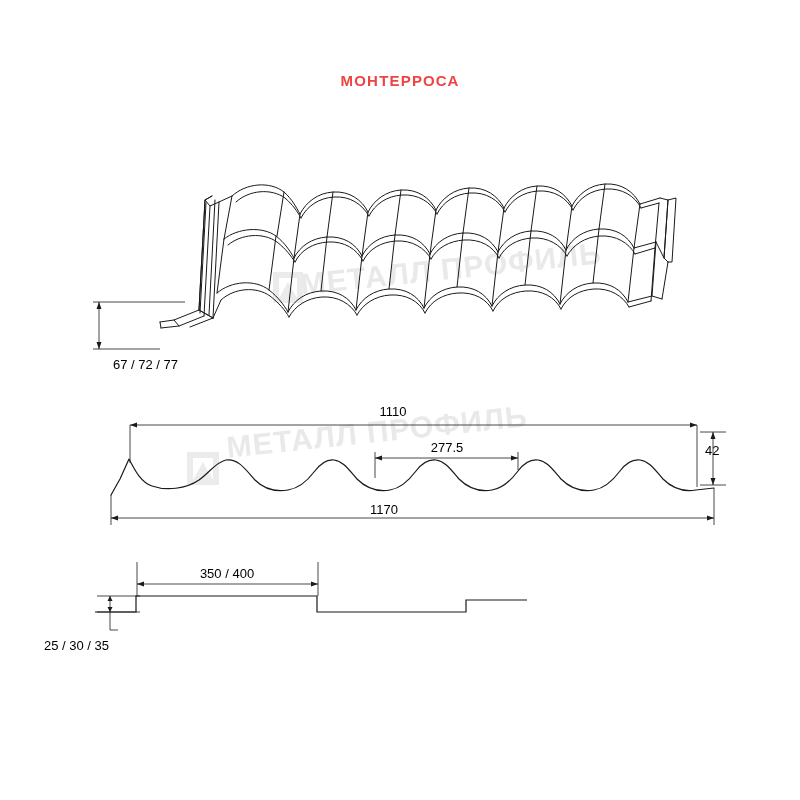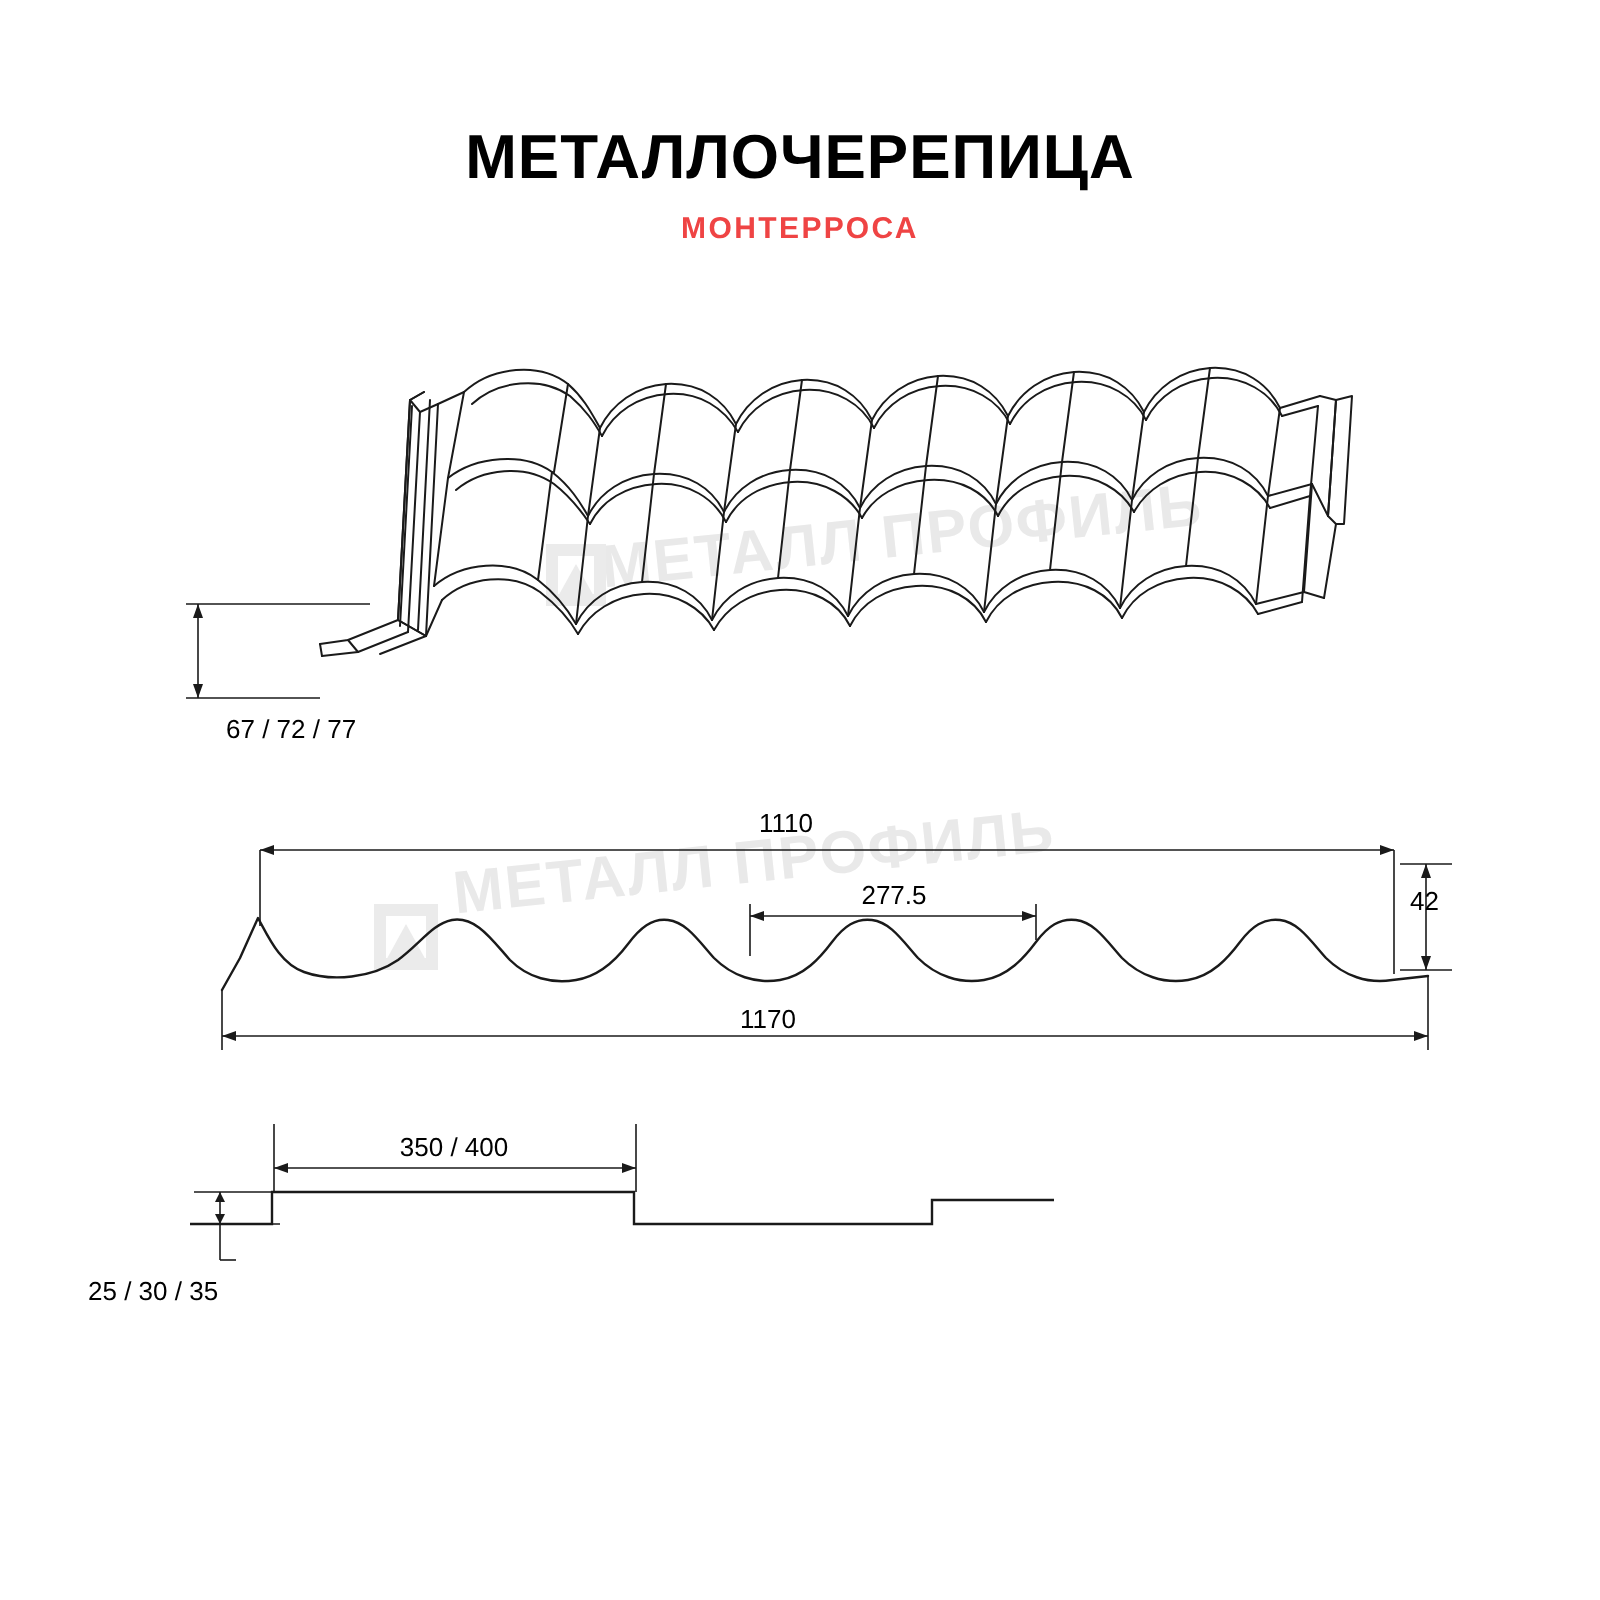--- a/index.html
+++ b/index.html
@@ -71,21 +71,20 @@
   }
   .dimtext { font-size: 13px; }
 </style>
 </head>
 <body>
 
 <div class="wm wm-1">МЕТАЛЛ ПРОФИЛЬ</div>
 <div class="wm wm-2">МЕТАЛЛ ПРОФИЛЬ</div>
 
 <div class="title-block">
-  <div class="title-main">МЕТАЛЛОЧЕРЕПИЦА</div>
   <div class="title-sub">МОНТЕРРОСА</div>
 </div>
 
 <svg class="sheet" viewBox="0 0 800 800">
 
   <g opacity="1">
     <path d="M276 275 L300 275 L300 300 L276 300 Z" fill="none" stroke="#ebebeb" stroke-width="6"></path>
     <path d="M278 300 L288 282 L298 300 Z" fill="#ebebeb"></path>
   </g>
   <g opacity="1">

